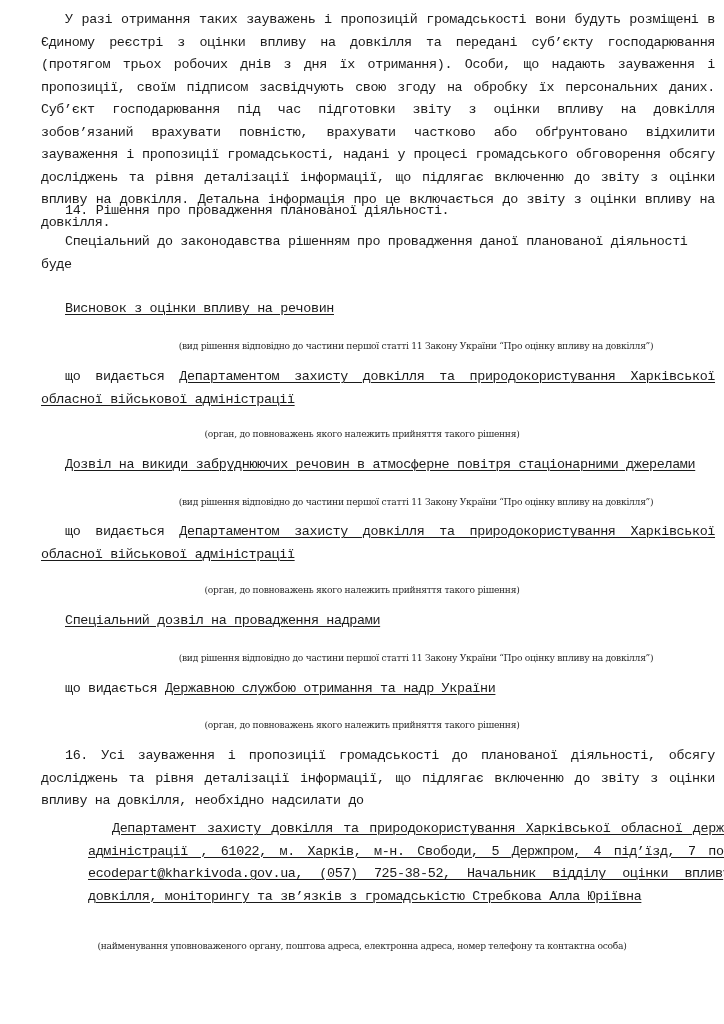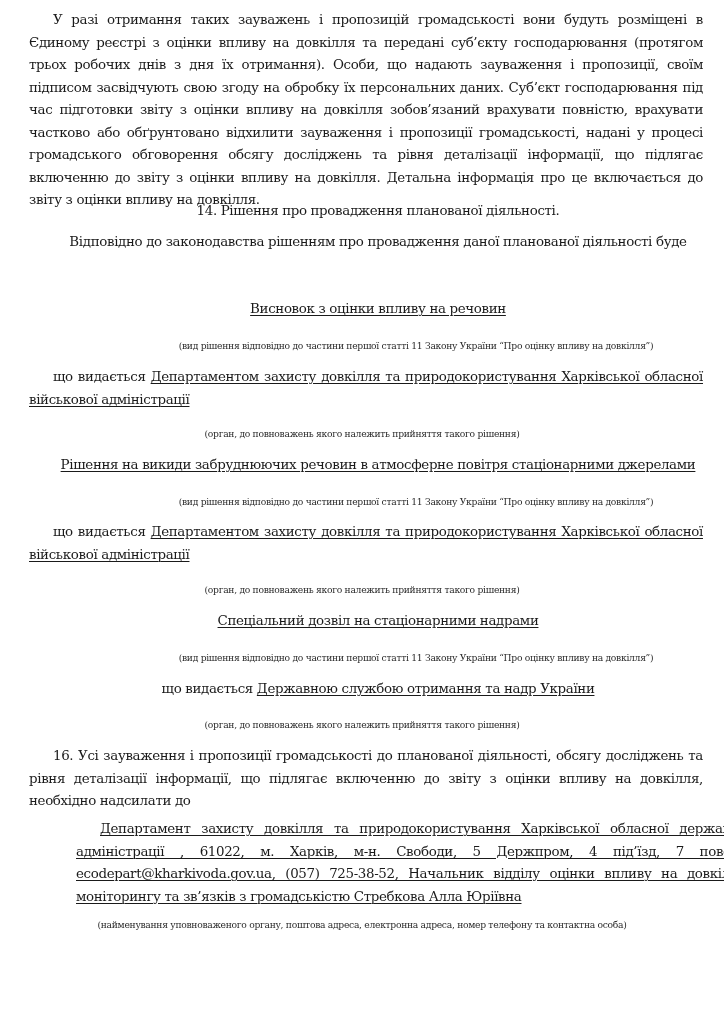--- a/index.html
+++ b/index.html
@@ -1,65 +1,65 @@
 <!DOCTYPE html>
 <html><head>
 <meta charset="utf-8">
 <style>
   html, body { margin: 0; padding: 0; background: #ffffff; }
   body { width: 724px; height: 1024px; position: relative; overflow: hidden;
          font-family: "DejaVu Serif", "Liberation Serif", serif; color: #1a1a1a; }
   .page { position: absolute; left: 25px; top: 0; width: 674px; }
-  .p { position: absolute; left: 4px; width: 674px; font-size: 13.4px; line-height: 22.5px;
-       text-align: justify; letter-spacing: -0.35px; word-spacing: 0px; }
+  .p { position: absolute; left: 16px; width: 674px; font-size: 13.4px; line-height: 22.5px;
+       text-align: justify; letter-spacing: -0.35px; word-spacing: 0px; font-family: Liberation Mono, monospace; }
   .p.indent { text-indent: 24px; }
-  .p.left { text-align: center; }
+  .p.left { text-align: left; }
   .u { text-decoration: underline; text-underline-offset: 2px; text-decoration-thickness: 1px; }
   .note { position: absolute; left: 0; width: 674px; text-align: center; font-size: 9.2px;
           line-height: 12px; letter-spacing: -0.3px; color: #2a2a2a; }
 </style>
 </head>
 <body>
 
 <div class="page">
 
   <div class="p indent" style="top:9px;">У разі отримання таких зауважень і пропозицій громадськості вони будуть розміщені в Єдиному реєстрі з оцінки впливу на довкілля та передані суб’єкту господарювання (протягом трьох робочих днів з дня їх отримання). Особи, що надають зауваження і пропозиції, своїм підписом засвідчують свою згоду на обробку їх персональних даних. Суб’єкт господарювання під час підготовки звіту з оцінки впливу на довкілля зобов’язаний врахувати повністю, врахувати частково або обґрунтовано відхилити зауваження і пропозиції громадськості, надані у процесі громадського обговорення обсягу досліджень та рівня деталізації інформації, що підлягає включенню до звіту з оцінки впливу на довкілля. Детальна інформація про це включається до звіту з оцінки впливу на довкілля.</div>
 
   <div class="p indent left" style="top:200px;">14. Рішення про провадження планованої діяльності.</div>
-  <div class="p indent left" style="top:231px;">Відповідно до законодавства рішенням про провадження даної планованої діяльності буде</div>
+  <div class="p indent left" style="top:231px;">Спеціальний до законодавства рішенням про провадження даної планованої діяльності буде</div>
 
   <div class="p indent left" style="top:298px;">
     <span class="u">Висновок з оцінки впливу на речовин</span>
   </div>
   <div class="note" style="top:340px; left:54px;">(вид рішення відповідно до частини першої статті 11 Закону України “Про оцінку впливу на довкілля”)</div>
   <div class="p indent" style="top:366px;">
     <span>що видається</span>
     <span class="u">Департаментом захисту довкілля та природокористування Харківської обласної військової адміністрації</span>
   </div>
   <div class="note" style="top:428px;">(орган, до повноважень якого належить прийняття такого рішення)</div>
 
   <div class="p indent left" style="top:454px;">
-    <span class="u">Рішення на викиди забруднюючих речовин в атмосферне повітря стаціонарними джерелами</span>
+    <span class="u">Дозвіл на викиди забруднюючих речовин в атмосферне повітря стаціонарними джерелами</span>
   </div>
   <div class="note" style="top:496px; left:54px;">(вид рішення відповідно до частини першої статті 11 Закону України “Про оцінку впливу на довкілля”)</div>
   <div class="p indent" style="top:521px;">
     <span>що видається</span>
     <span class="u">Департаментом захисту довкілля та природокористування Харківської обласної військової адміністрації</span>
   </div>
   <div class="note" style="top:584px;">(орган, до повноважень якого належить прийняття такого рішення)</div>
 
   <div class="p indent left" style="top:610px;">
-    <span class="u">Спеціальний дозвіл на стаціонарними надрами</span>
+    <span class="u">Спеціальний дозвіл на провадження надрами</span>
   </div>
   <div class="note" style="top:652px; left:54px;">(вид рішення відповідно до частини першої статті 11 Закону України “Про оцінку впливу на довкілля”)</div>
   <div class="p indent left" style="top:678px;">
     <span>що видається</span>
     <span class="u">Державною службою отримання та надр України</span>
   </div>
   <div class="note" style="top:719px;">(орган, до повноважень якого належить прийняття такого рішення)</div>
 
   <div class="p indent" style="top:745px;">16. Усі зауваження і пропозиції громадськості до планованої діяльності, обсягу досліджень та рівня деталізації інформації, що підлягає включенню до звіту з оцінки впливу на довкілля, необхідно надсилати до</div>
   <div class="p indent" style="top:818px;margin-left:47px;">
     <span class="u">Департамент захисту довкілля та природокористування Харківської обласної державної адміністрації , 61022, м. Харків, м-н. Свободи, 5 Держпром, 4 під’їзд, 7 поверх, ecodepart@kharkivoda.gov.ua, (057) 725-38-52, Начальник відділу оцінки впливу на довкілля, моніторингу та зв’язків з громадськістю Стребкова Алла Юріївна</span>
   </div>
-  <div class="note" style="top:919px;">(найменування уповноваженого органу, поштова адреса, електронна адреса, номер телефону та контактна особа)</div>
+  <div class="note" style="top:940px;">(найменування уповноваженого органу, поштова адреса, електронна адреса, номер телефону та контактна особа)</div>
 
 </div>
 
 </body></html>

